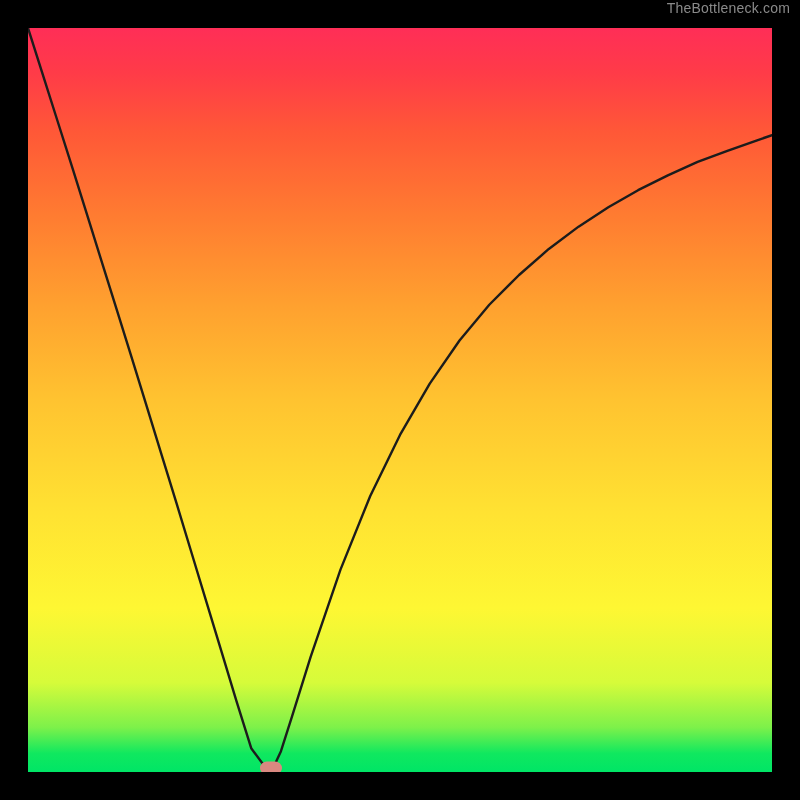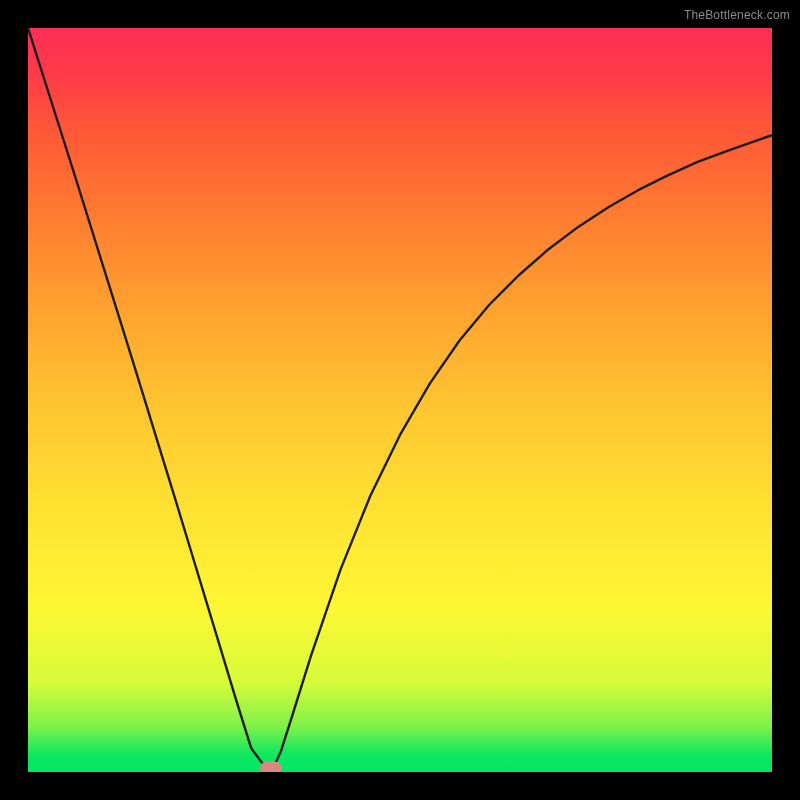--- a/index.html
+++ b/index.html
@@ -52,24 +52,24 @@
   .marker {
     position: absolute;
     width: 22px;
     height: 13px;
     border-radius: 7px / 6.5px;
     background: #d98880;
     transform: translate(-50%, -50%);
   }
   .watermark {
     position: absolute;
-    top: 8px;
+    top: 0;
     right: 10px;
     color: #8a8a8a;
-    font-size: 12px;
+    font-size: 14px;
     letter-spacing: 0.2px;
     user-select: none;
   }
 </style>
 </head>
 <body>
 
 <div class="frame">
   <div class="watermark">TheBottleneck.com</div>
 

